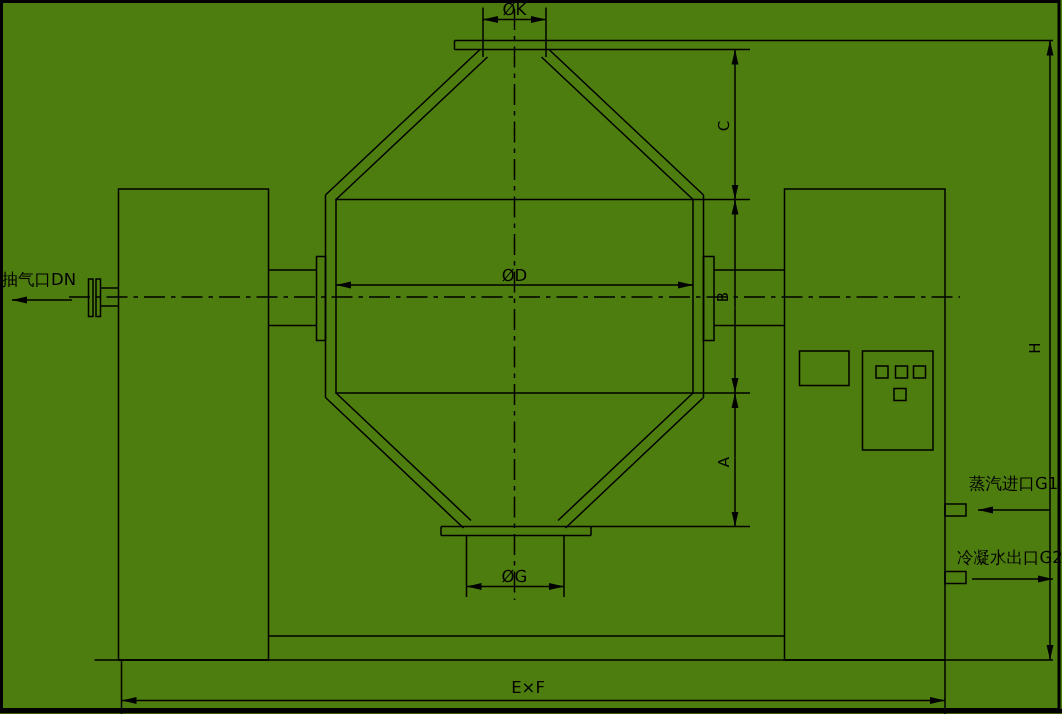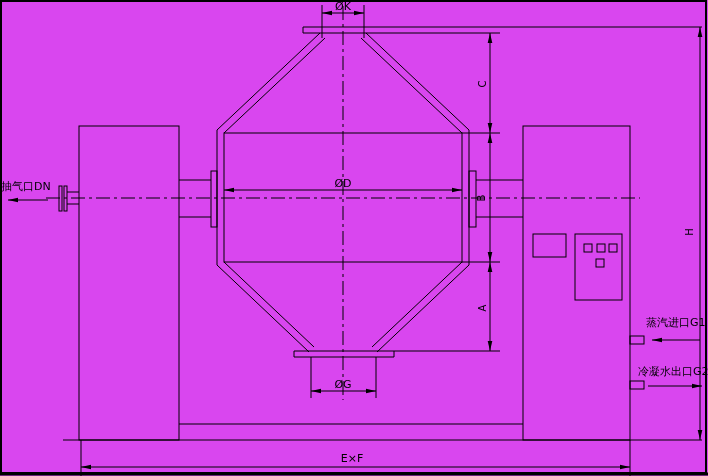--- a/index.html
+++ b/index.html
@@ -1,16 +1,16 @@
 <!DOCTYPE html>
 <html><head>
 <meta charset="utf-8">
 <style>
   html,body{margin:0;padding:0;background:#fff;}
-  .canvas{position:relative;width:708px;height:476px;background:#d946ef;overflow:hidden;
+  .canvas{position:relative;width:708px;height:476px;background:#4d7c0f;overflow:hidden;
           font-family:"DejaVu Sans",sans-serif;}
   svg{position:absolute;left:0;top:0;}
   .ln{stroke:#000;stroke-width:1;fill:none;}
   .thick{stroke:#000;stroke-width:3;fill:none;}
   .cl{stroke:#000;stroke-width:1;fill:none;stroke-dasharray:14 4 3 4;}
   .dim{stroke:#000;stroke-width:1;fill:none;}
   text{fill:#000;font-family:"DejaVu Sans",sans-serif;}
   .t11{font-size:11px;}
   .t10{font-size:10px;}
 </style>

